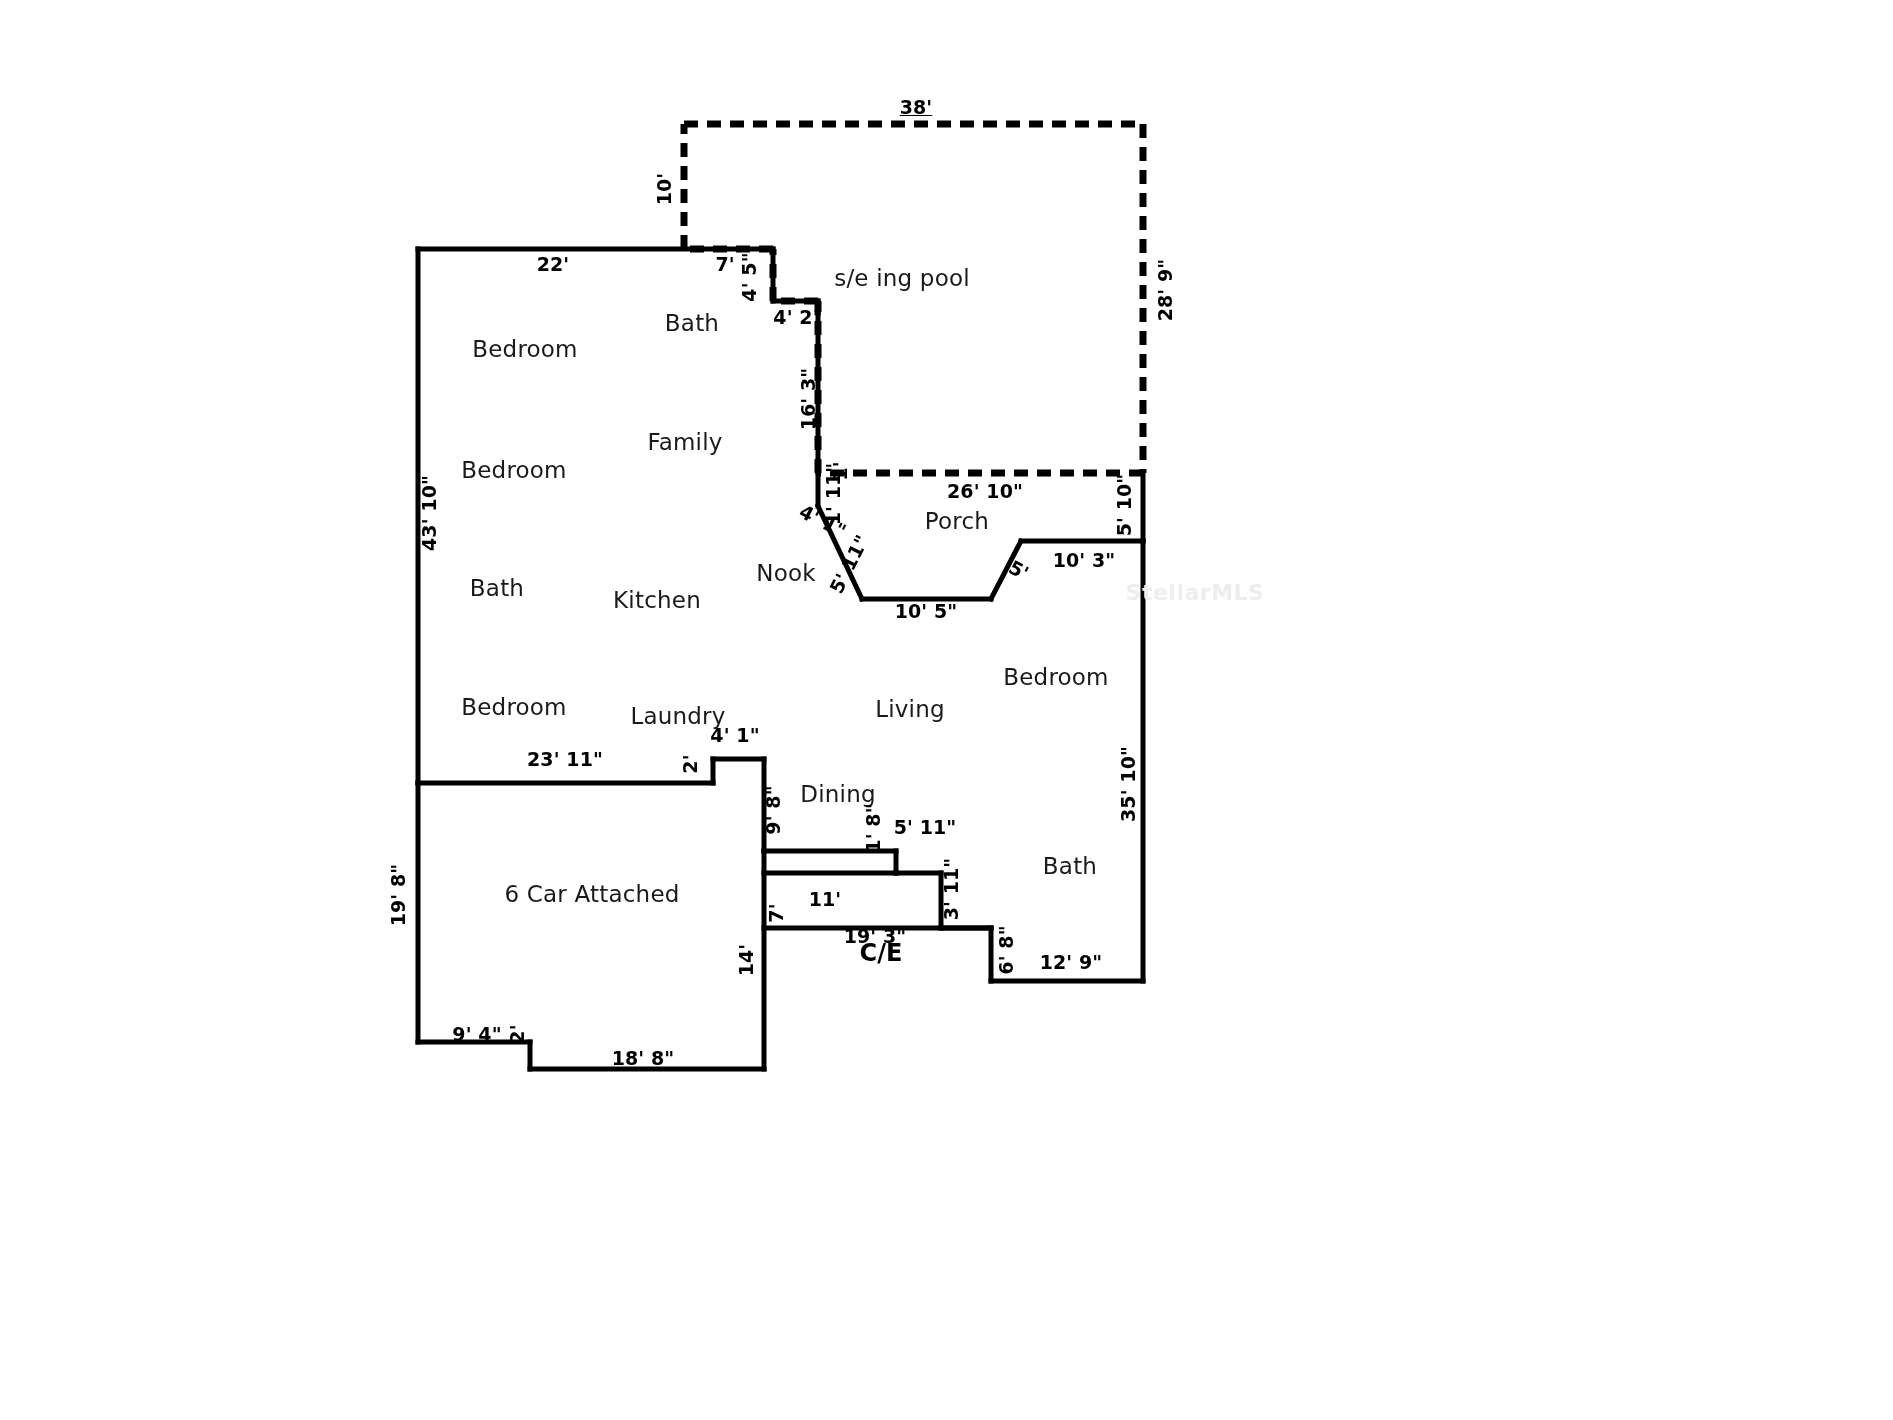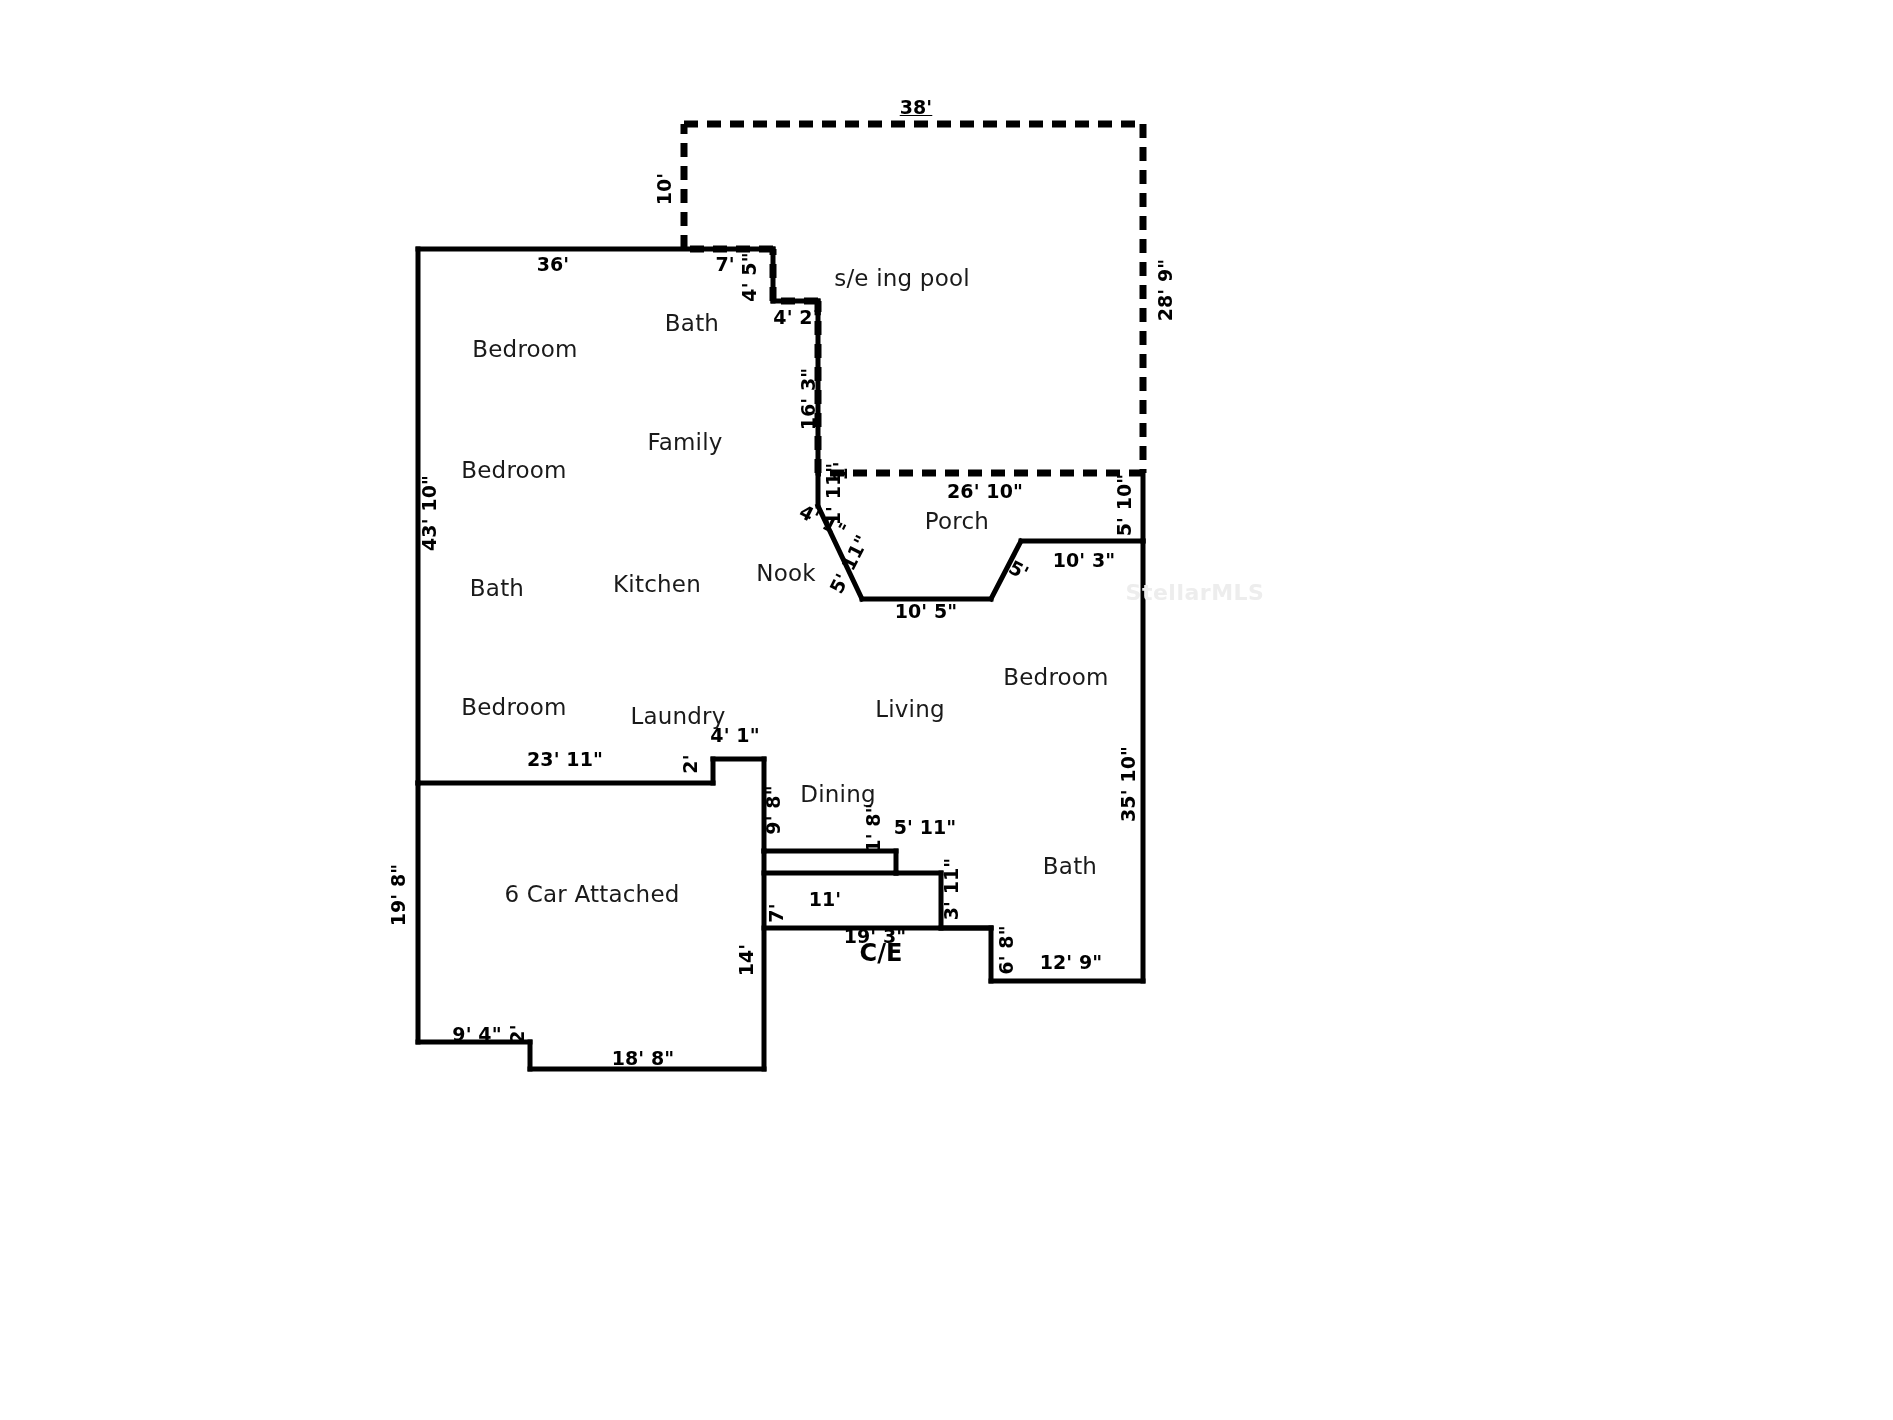--- a/index.html
+++ b/index.html
@@ -151,35 +151,35 @@
   </svg>
 
   <div id="room-labels">
       <div class="room-label" style="left: 902px; top: 278px;">s/e ing pool</div>
       <div class="room-label" style="left: 525px; top: 349px;">Bedroom</div>
       <div class="room-label" style="left: 692px; top: 323px;">Bath</div>
       <div class="room-label" style="left: 685px; top: 442px;">Family</div>
       <div class="room-label" style="left: 514px; top: 470px;">Bedroom</div>
       <div class="room-label" style="left: 957px; top: 521px;">Porch</div>
       <div class="room-label" style="left: 497px; top: 588px;">Bath</div>
-      <div class="room-label" style="left: 657px; top: 584px;">Kitchen</div>
+      <div class="room-label" style="left: 657px; top: 600px;">Kitchen</div>
       <div class="room-label" style="left: 786px; top: 573px;">Nook</div>
       <div class="room-label" style="left: 1056px; top: 677px;">Bedroom</div>
       <div class="room-label" style="left: 514px; top: 707px;">Bedroom</div>
       <div class="room-label" style="left: 678px; top: 716px;">Laundry</div>
       <div class="room-label" style="left: 910px; top: 709px;">Living</div>
       <div class="room-label" style="left: 830px; top: 794px; margin-left: 8px;">Dining</div>
       <div class="room-label" style="left: 1070px; top: 866px;">Bath</div>
       <div class="room-label" style="left: 592px; top: 894px;">6 Car Attached</div>
     </div>
 
   <div id="dim-labels">
       <div class="dim-label dim-h" style="left: 916px; top: 107px; text-decoration: underline;">38'</div>
       <div class="dim-label dim-v" style="left: 664px; top: 189px;">10'</div>
-      <div class="dim-label dim-h" style="left: 553px; top: 264px;">36'</div>
+      <div class="dim-label dim-h" style="left: 553px; top: 264px;">22'</div>
       <div class="dim-label dim-h" style="left: 725px; top: 264px;">7'</div>
       <div class="dim-label dim-v" style="left: 749px; top: 277px;">4' 5"</div>
       <div class="dim-label dim-v" style="left: 1165px; top: 290px;">28' 9"</div>
       <div class="dim-label dim-h" style="left: 798px; top: 317px;">4' 2"</div>
       <div class="dim-label dim-v" style="left: 808px; top: 399px;">16' 3"</div>
       <div class="dim-label dim-v" style="left: 429px; top: 513px;">43' 10"</div>
       <div class="dim-label dim-v" style="left: 840px; top: 471px;">1'</div>
       <div class="dim-label dim-v" style="left: 833px; top: 494px;">1' 11"</div>
       <div class="dim-label dim-h" style="left: 985px; top: 491px;">26' 10"</div>
       <div class="dim-label dim-v" style="left: 1124px; top: 505px;">5' 10"</div>

